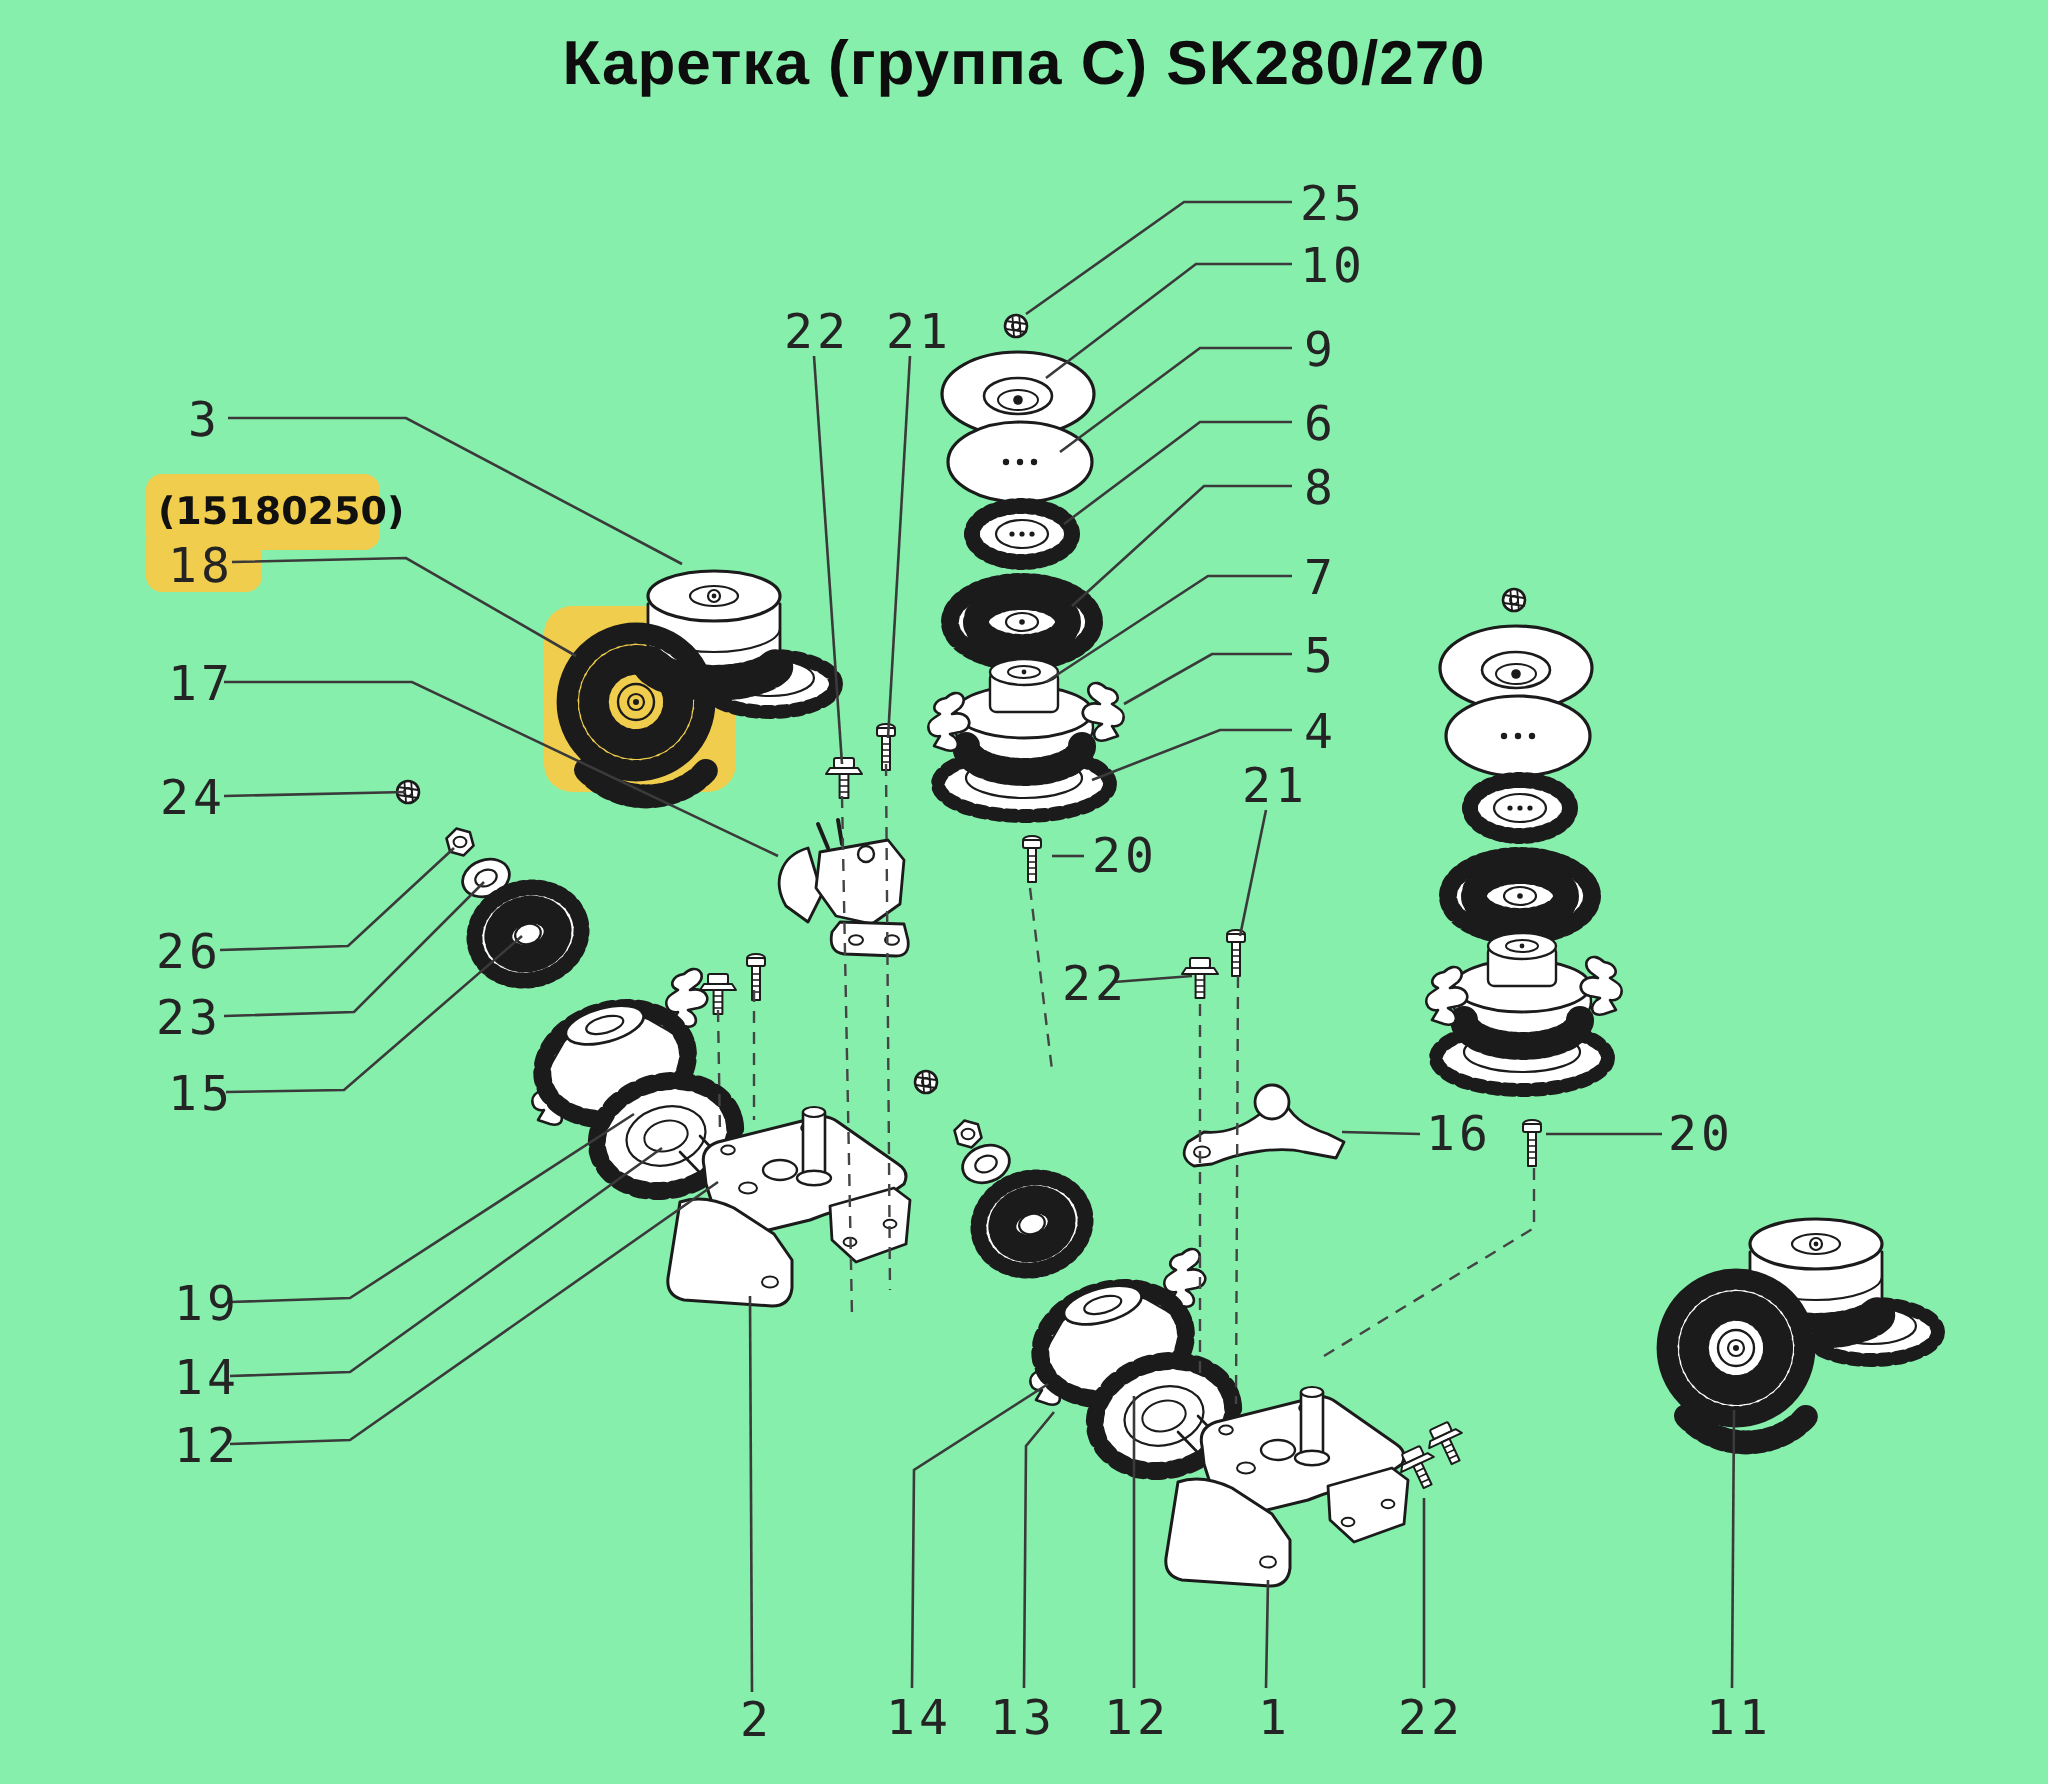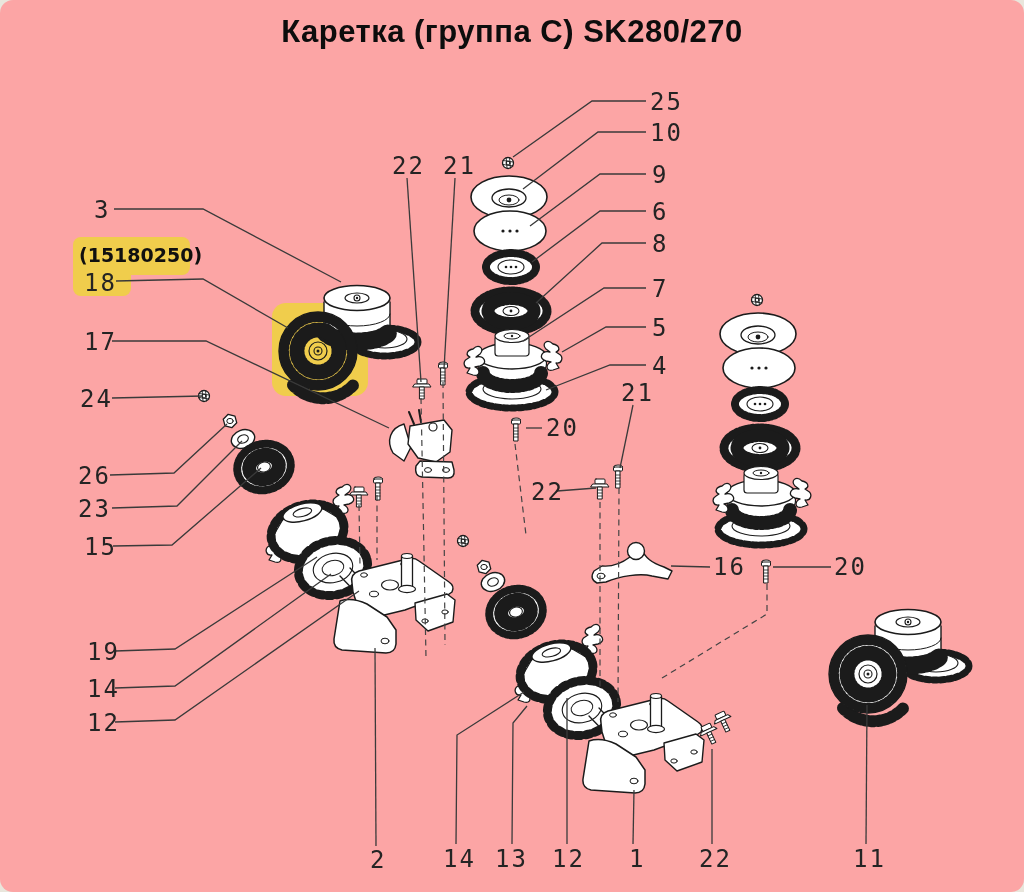--- a/index.html
+++ b/index.html
@@ -1,22 +1,21 @@
 <!DOCTYPE html>
 <html><head>
 <meta charset="utf-8">
 <style>
   html,body{margin:0;padding:0;background:#e9e6dc;}
   .page{
     position:relative;
     width:1024px;height:892px;
-    background:#fca5a5;
+    background:#86efac;
     overflow:hidden;
     font-family:"Liberation Sans", sans-serif;
-    border-radius:13px;
   }
   .page-title{
     position:absolute;top:14px;left:0;width:100%;
     text-align:center;
     font-family:"Liberation Sans", sans-serif;
     font-weight:bold;font-size:31px;color:#0d0d0d;
     letter-spacing:0.5px;
     margin:0;
   }
   svg.diagram{position:absolute;left:0;top:0;}

